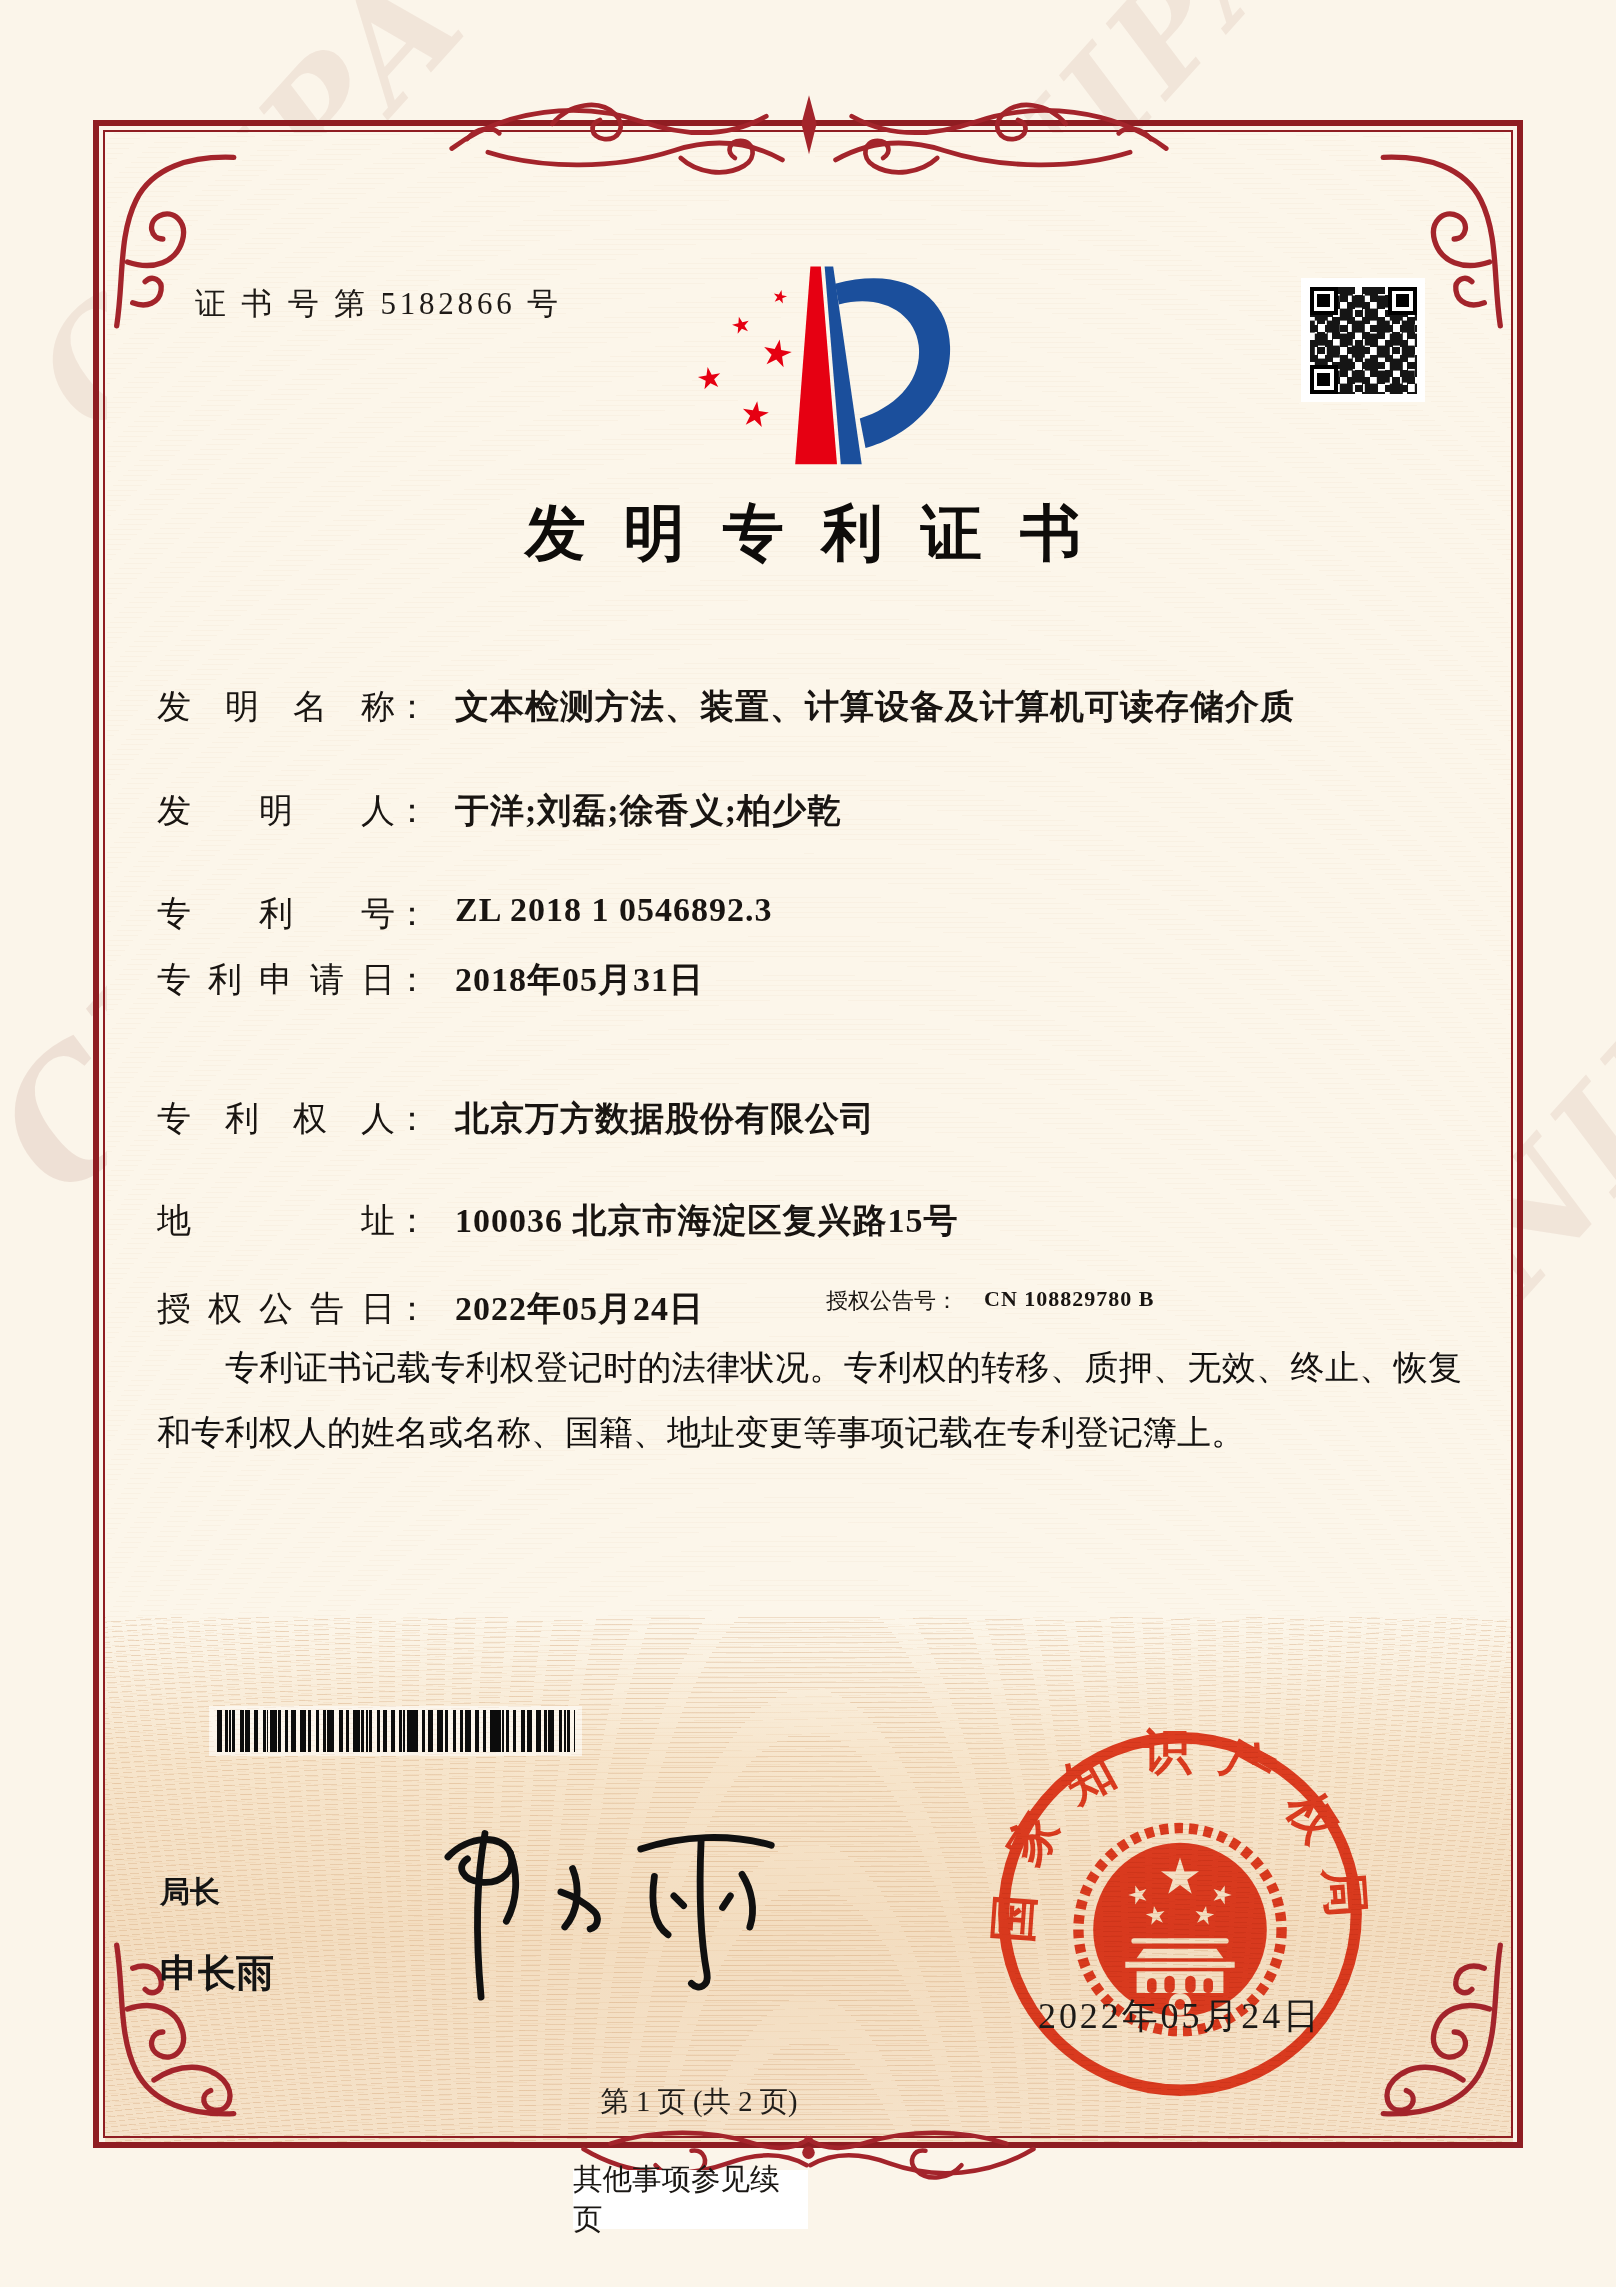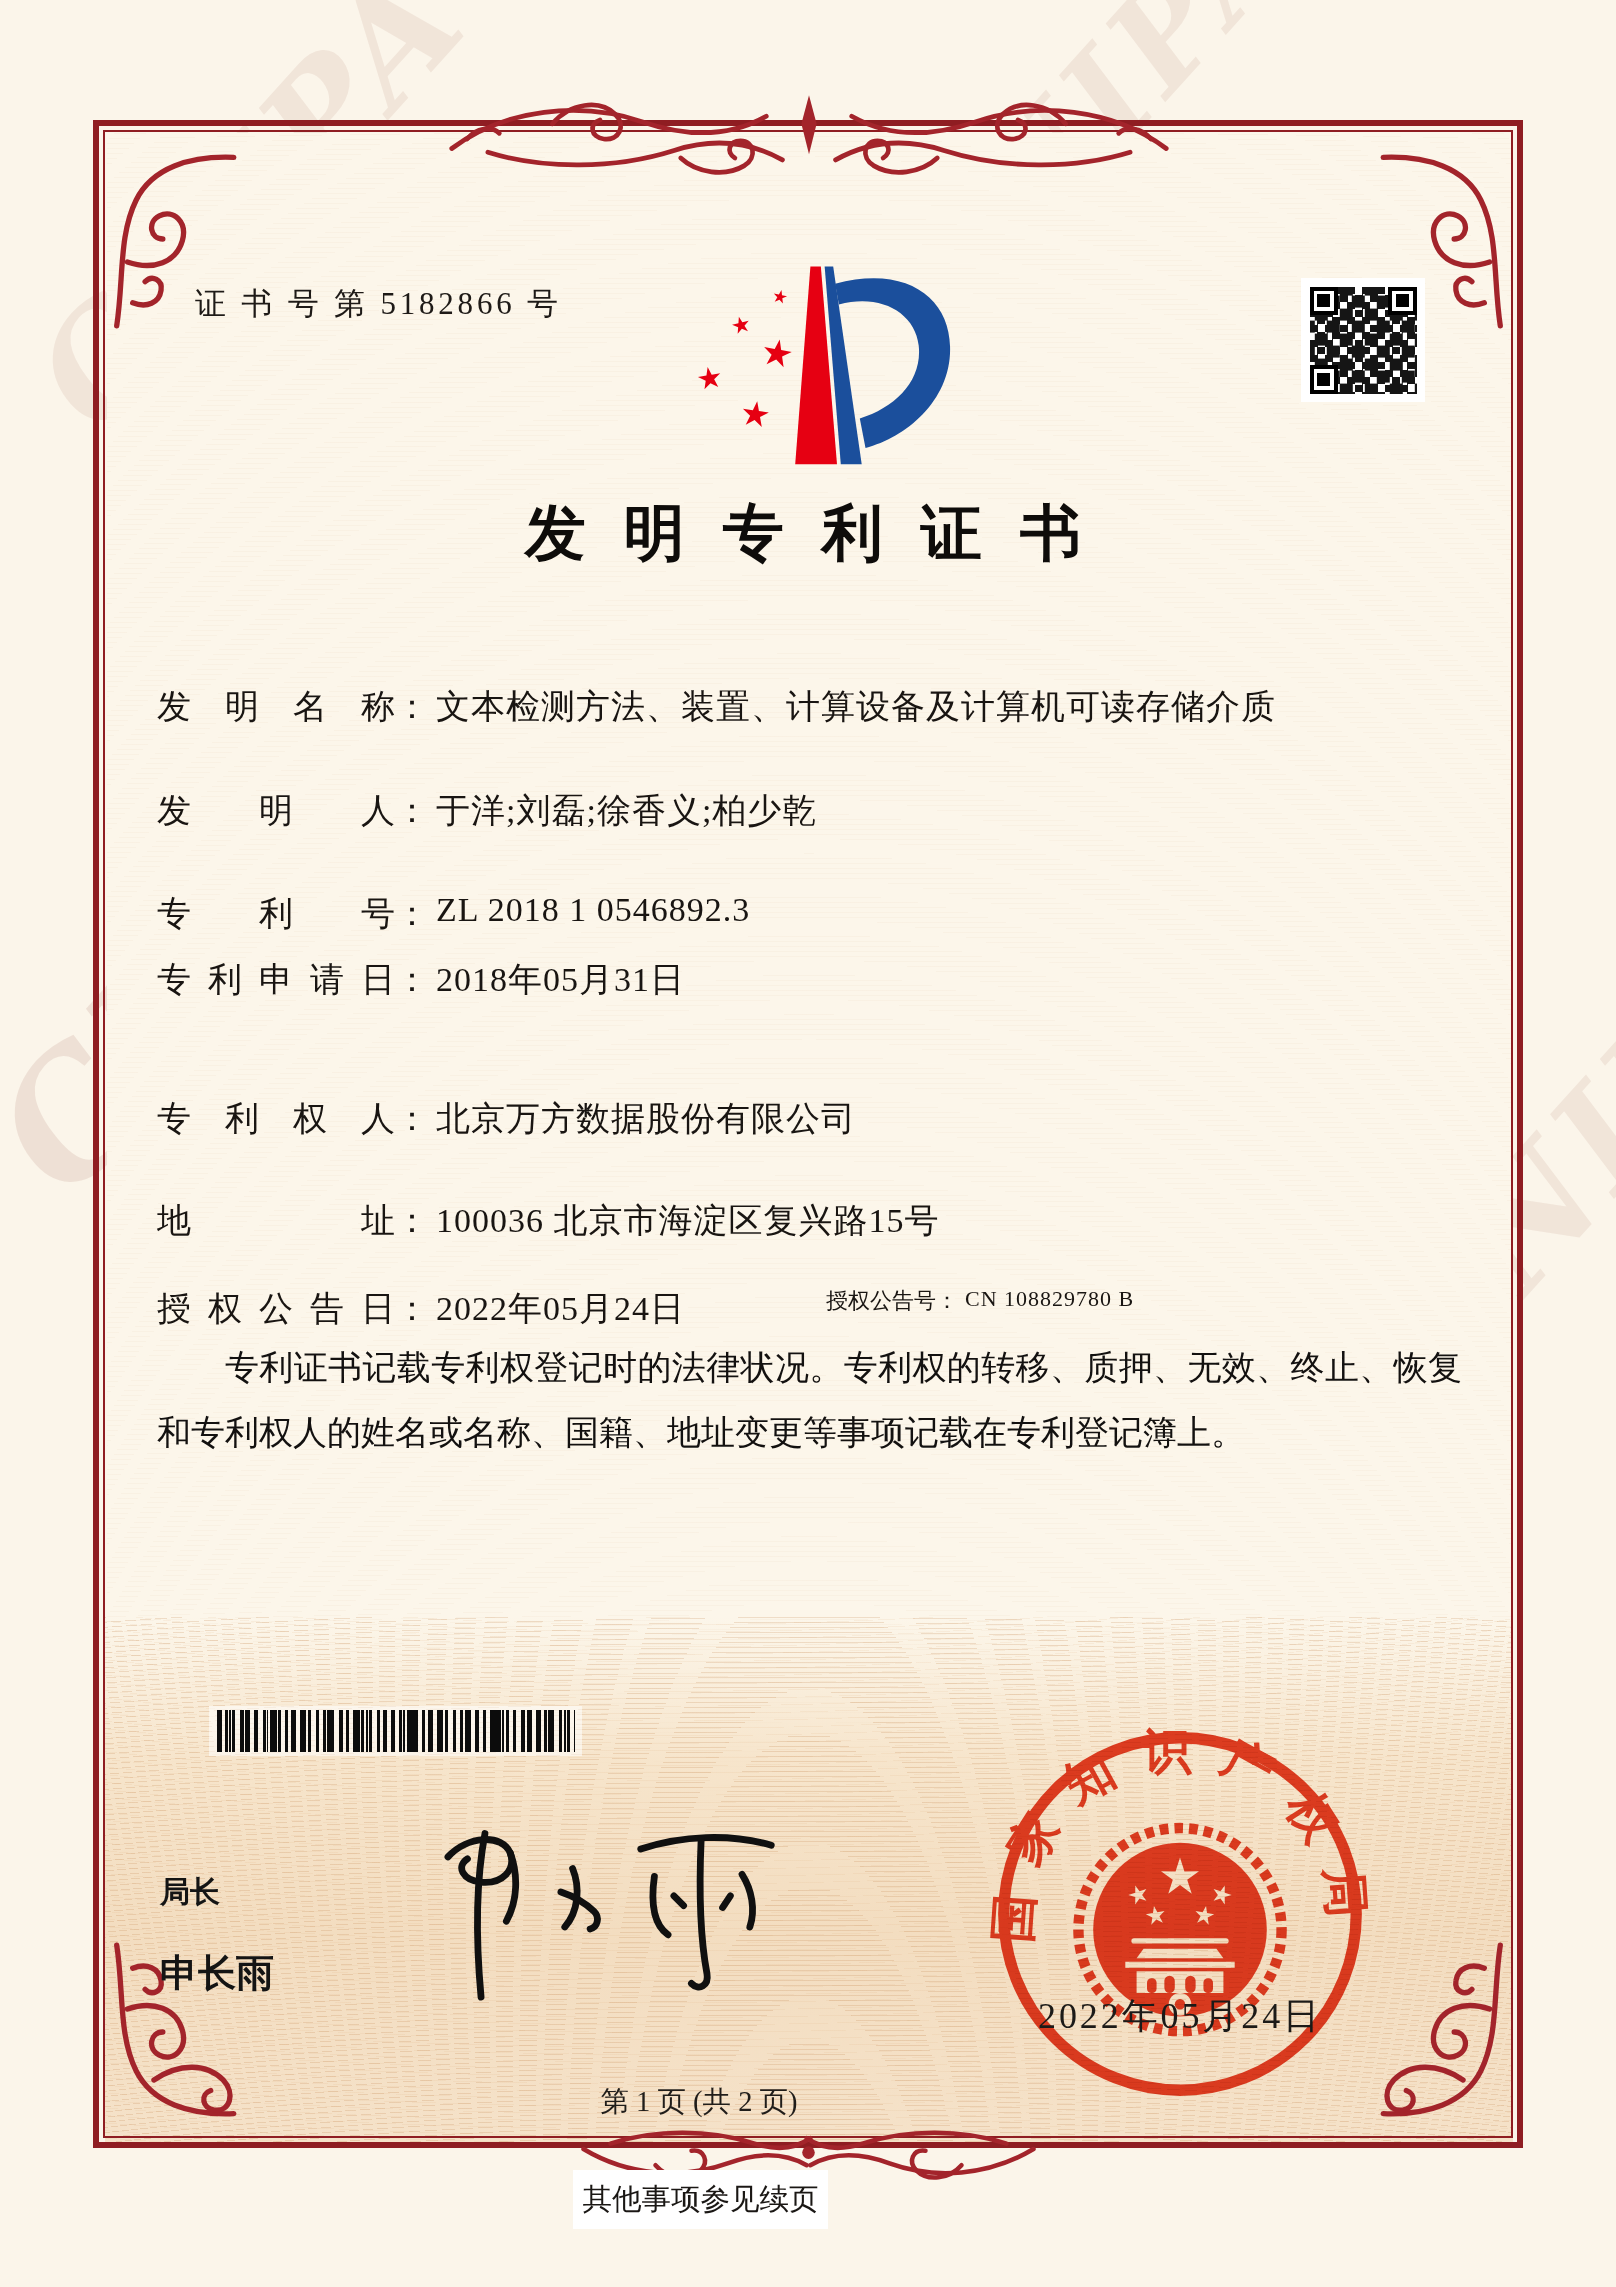--- a/index.html
+++ b/index.html
@@ -46,21 +46,21 @@
   .finder{position:absolute;width:28.5px;height:28.5px;border:4.8px solid #000;background:#fff;box-sizing:border-box;}
   .finder::after{content:"";position:absolute;inset:3.8px;background:#000;}
   .f-tl{left:0;top:0}.f-tr{right:0;top:0}.f-bl{left:0;bottom:0}
   .title{position:absolute;left:0;right:0;top:493px;text-align:center;
          font-size:61px;font-weight:700;letter-spacing:11.4px;color:#0e0c0a;}
 
   
   .row{position:absolute;left:157px;font-size:34px;white-space:nowrap;}
   .flabel{display:inline-block;width:238px;text-align:justify;text-align-last:justify;vertical-align:top;}
   .colon{display:inline-block;vertical-align:top;}
-  .fvalue{display:inline-block;margin-left:7px;vertical-align:top;letter-spacing:1px;}
+  .fvalue{display:inline-block;margin-left:26px;vertical-align:top;letter-spacing:1px;font-weight:bold;}
   .row-grant{position:absolute;left:826px;top:1286px;font-size:22px;white-space:nowrap;}
 
   
   .paras{position:absolute;left:157px;width:1305px;top:1335px;font-size:34px;line-height:65px;
          text-align:justify;color:#131110;}
   .paras p{margin:0;text-indent:2em;}
   .paras p + p{margin-top:5.7px;}
 
   
   .barcode-wrap{position:absolute;left:209px;top:1706px;padding:3.8px 7.6px;background:rgba(255,255,255,.55);}
@@ -71,21 +71,21 @@
         repeating-linear-gradient(90deg,#0c0c0c 0 4.8px,transparent 4.8px 27.6px);}
   .director-title{position:absolute;left:160px;top:1872px;font-size:30px;font-weight:700;
       font-family:"Liberation Sans","DejaVu Sans",sans-serif;color:#141414;}
   .director-name{position:absolute;left:160px;top:1948px;font-size:38px;font-weight:600;
       font-family:Liberation Sans, sans-serif;color:#141414;}
   .sig{position:absolute;left:409px;top:1805px;width:409px;height:207px;}
   .seal{position:absolute;left:989px;top:1723px;width:382px;height:382px;opacity:.96;mix-blend-mode:multiply;}
   .seal-date{position:absolute;left:989px;top:1992px;width:382px;text-align:center;
       font-size:36px;letter-spacing:2.9px;color:#1c1a18;}
   .page-info{position:absolute;left:509px;top:2083px;width:380px;text-align:center;font-size:28.5px;color:#201d1a;}
-  .note-box{position:absolute;left:573px;top:2170px;width:255px;height:59px;background:#fff;
+  .note-box{position:absolute;left:573px;top:2170px;width:235px;height:59px;background:#fff;
       display:flex;align-items:center;justify-content:center;font-size:29.5px;color:#1a1714;}
 </style>
 </head>
 <body>
 
 <div class="page">
 
   <span class="wm" style="left:-28.5px;top:114px;font-size:143px;">CNIPA</span>
   <span class="wm" style="left:837px;top:28.5px;font-size:133px;">CNIPA</span>
   <span class="wm" style="left:447px;top:447px;font-size:143px;color:rgba(176,126,112,.16);">CNIPA</span>

